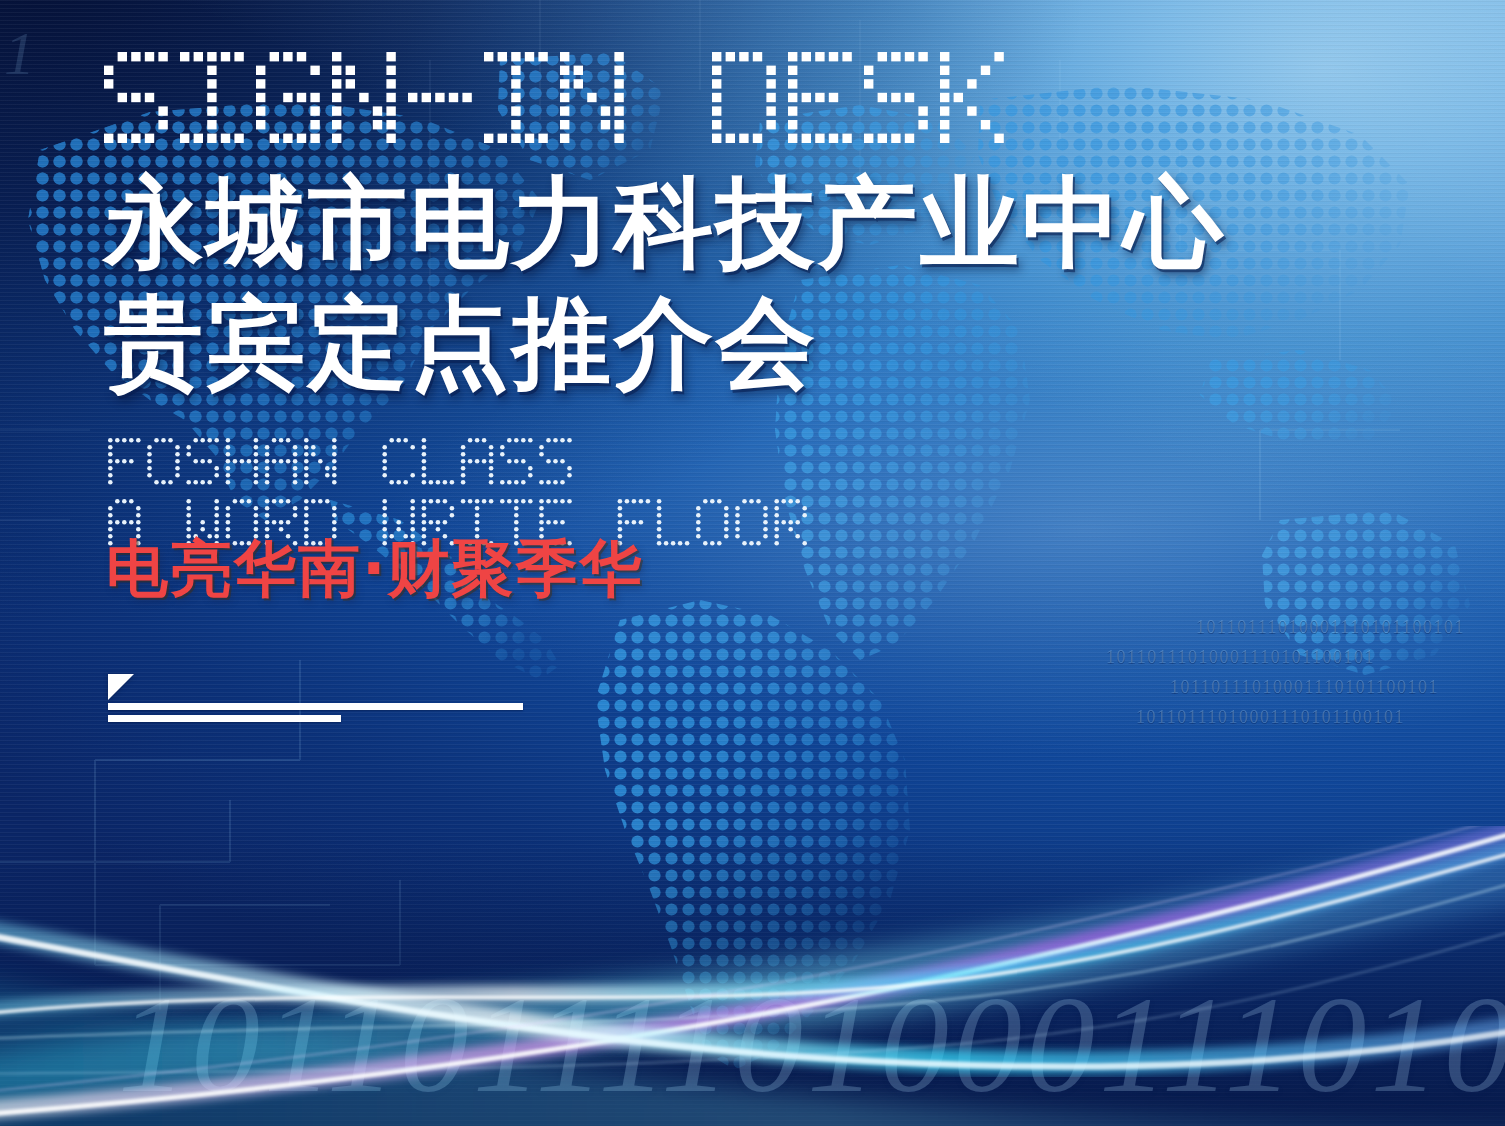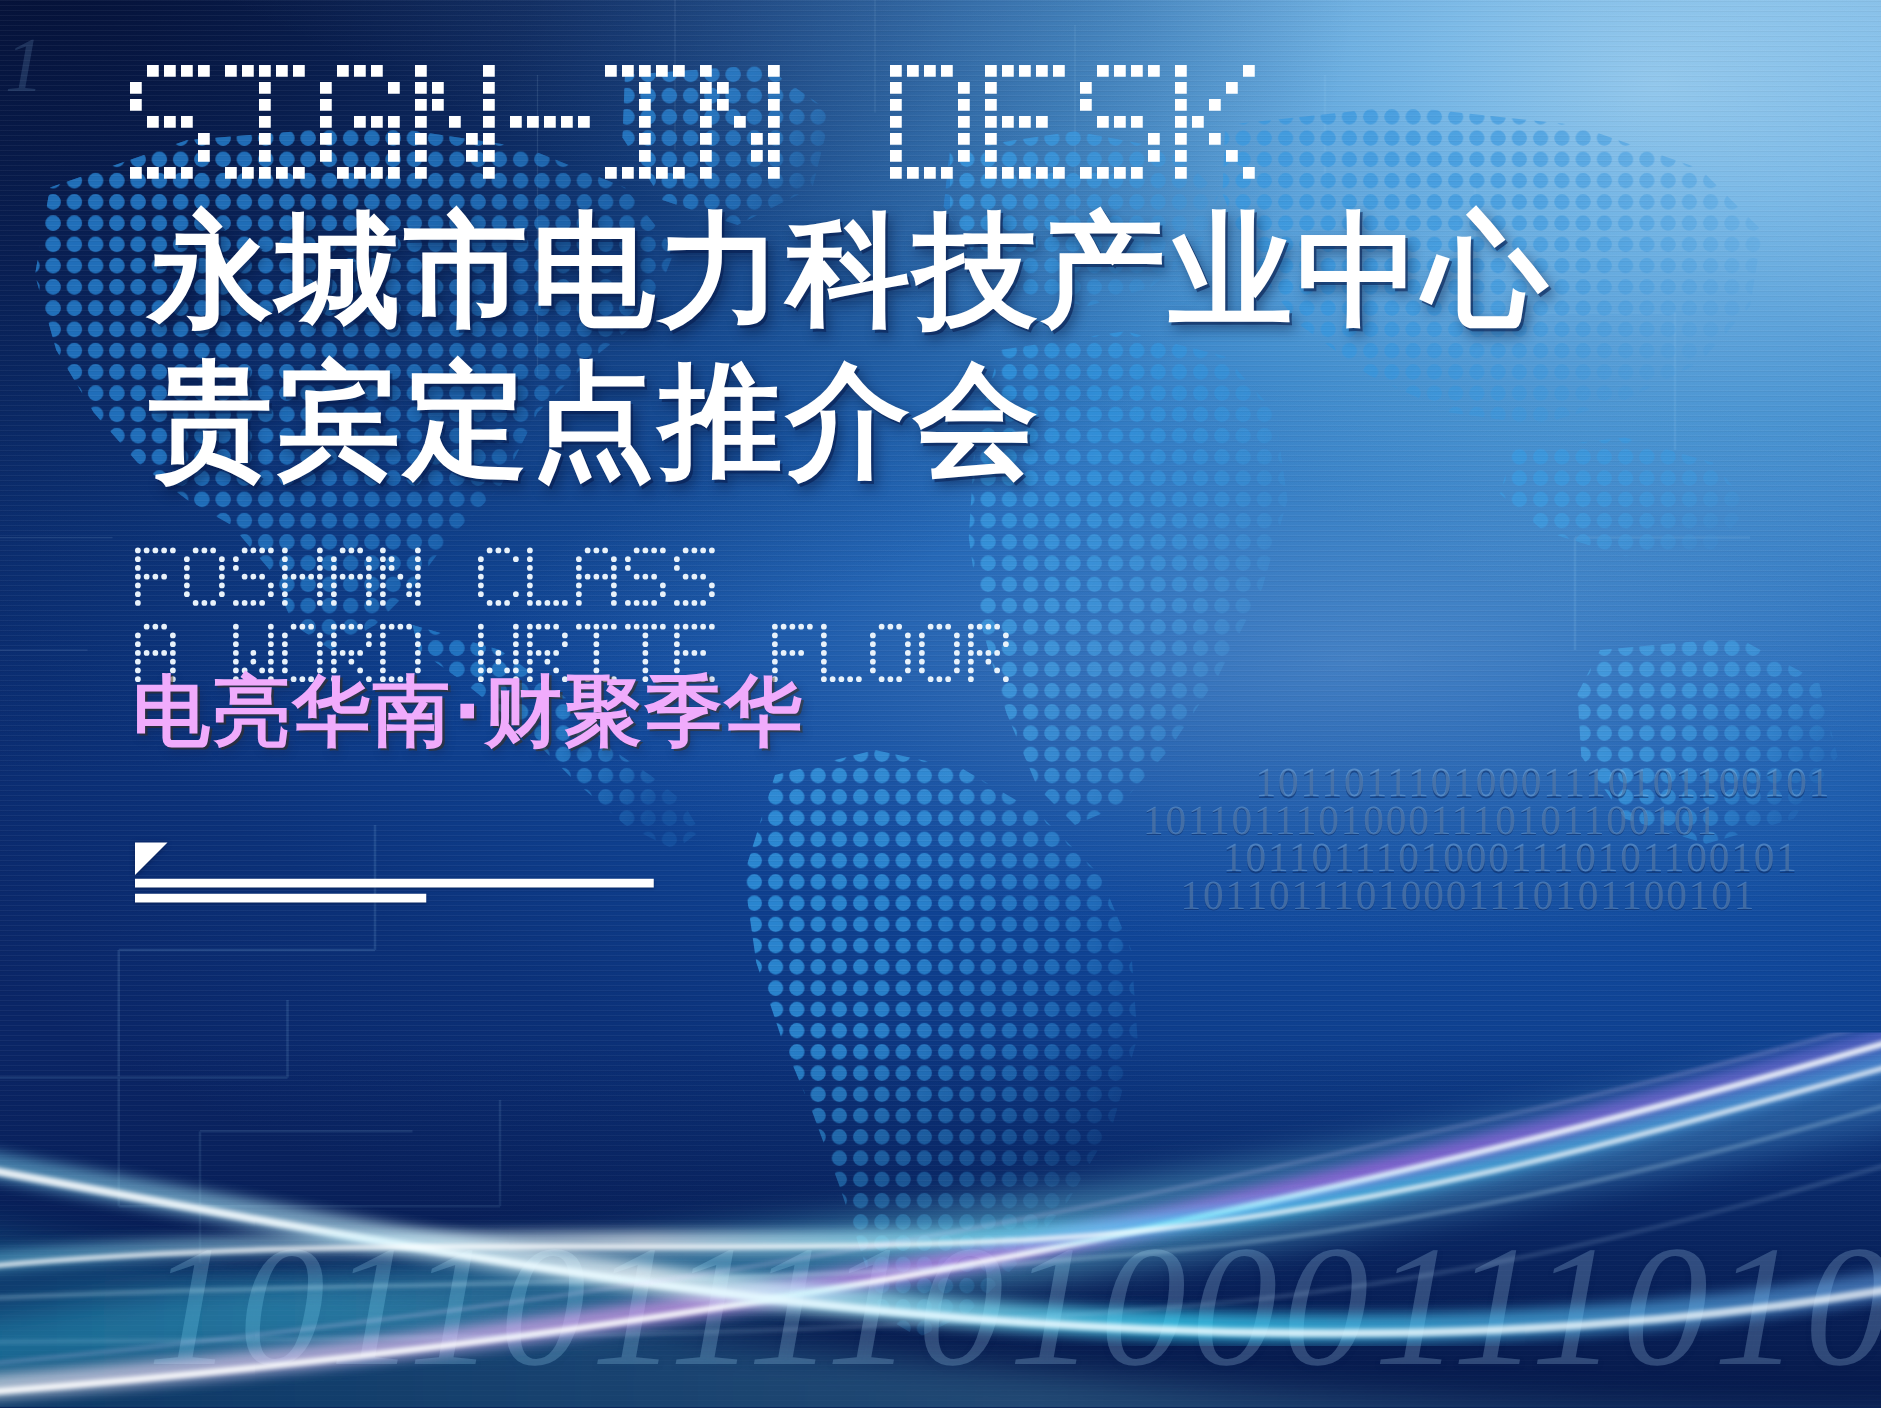--- a/index.html
+++ b/index.html
@@ -52,21 +52,21 @@
   
   .bg-bottomdark{
     background:linear-gradient(to bottom, rgba(5,20,60,0) 74%, rgba(6,22,66,.42) 88%, rgba(5,18,58,.62) 100%);
   }
 
   
   .binary-block{
     position:absolute;right:58px;top:612px;
     text-align:right;
     font-family:"Liberation Serif","DejaVu Serif",serif;
-    font-size:33px;letter-spacing:1.5px;line-height:30px;
+    font-size:18px;letter-spacing:1.5px;line-height:30px;
     color:rgba(175,215,245,.30);
     white-space:nowrap;
     text-shadow:0 1px 0 rgba(10,40,95,.5);
   }
   .binary-block div{margin:0;}
   .binary-block div:nth-child(1){margin-right:-18px;}
   .binary-block div:nth-child(2){margin-right:72px;}
   .binary-block div:nth-child(3){margin-right:8px;}
   .binary-block div:nth-child(4){margin-right:42px;}
 
@@ -89,40 +89,40 @@
 
   
   .led{position:absolute;}
   .led svg{display:block;overflow:visible;}
 
   #led-signin{left:104px;top:52px;}
   #led-sub{left:108px;top:438px;}
 
   
   .cn-title{
-    position:absolute;left:119px;
+    position:absolute;left:104px;
     color:#ffffff;
     font-weight:bold;
-    font-family:Liberation Mono, monospace;
+    font-family:Liberation Serif, serif;
     letter-spacing:3px;
     white-space:nowrap;
     text-shadow:
       2px 3px 0 rgba(8,28,78,.55),
       4px 6px 10px rgba(4,16,52,.45);
   }
   #cn-line1{top:172px;font-size:99px;line-height:104px;}
   #cn-line2{top:292px;font-size:99px;line-height:104px;text-align:right;}
 
   
   #gold-tagline{
     position:absolute;left:106px;top:534px;
     font-size:62px;line-height:70px;font-weight:bold;
     font-family:"DejaVu Sans","Liberation Sans",sans-serif;
     letter-spacing:2px;white-space:nowrap;
-    color:#f0abfc;
+    color:#ef4444;
     text-shadow:
       2px 2px 0 rgba(70,46,8,.45),
       3px 4px 7px rgba(20,40,90,.40);
   }
 
   
   #deco{position:absolute;left:108px;top:674px;width:420px;height:44px;}
   #deco .tri{
     position:absolute;left:0;top:0;width:0;height:0;
     border-top:26px solid #ffffff;

